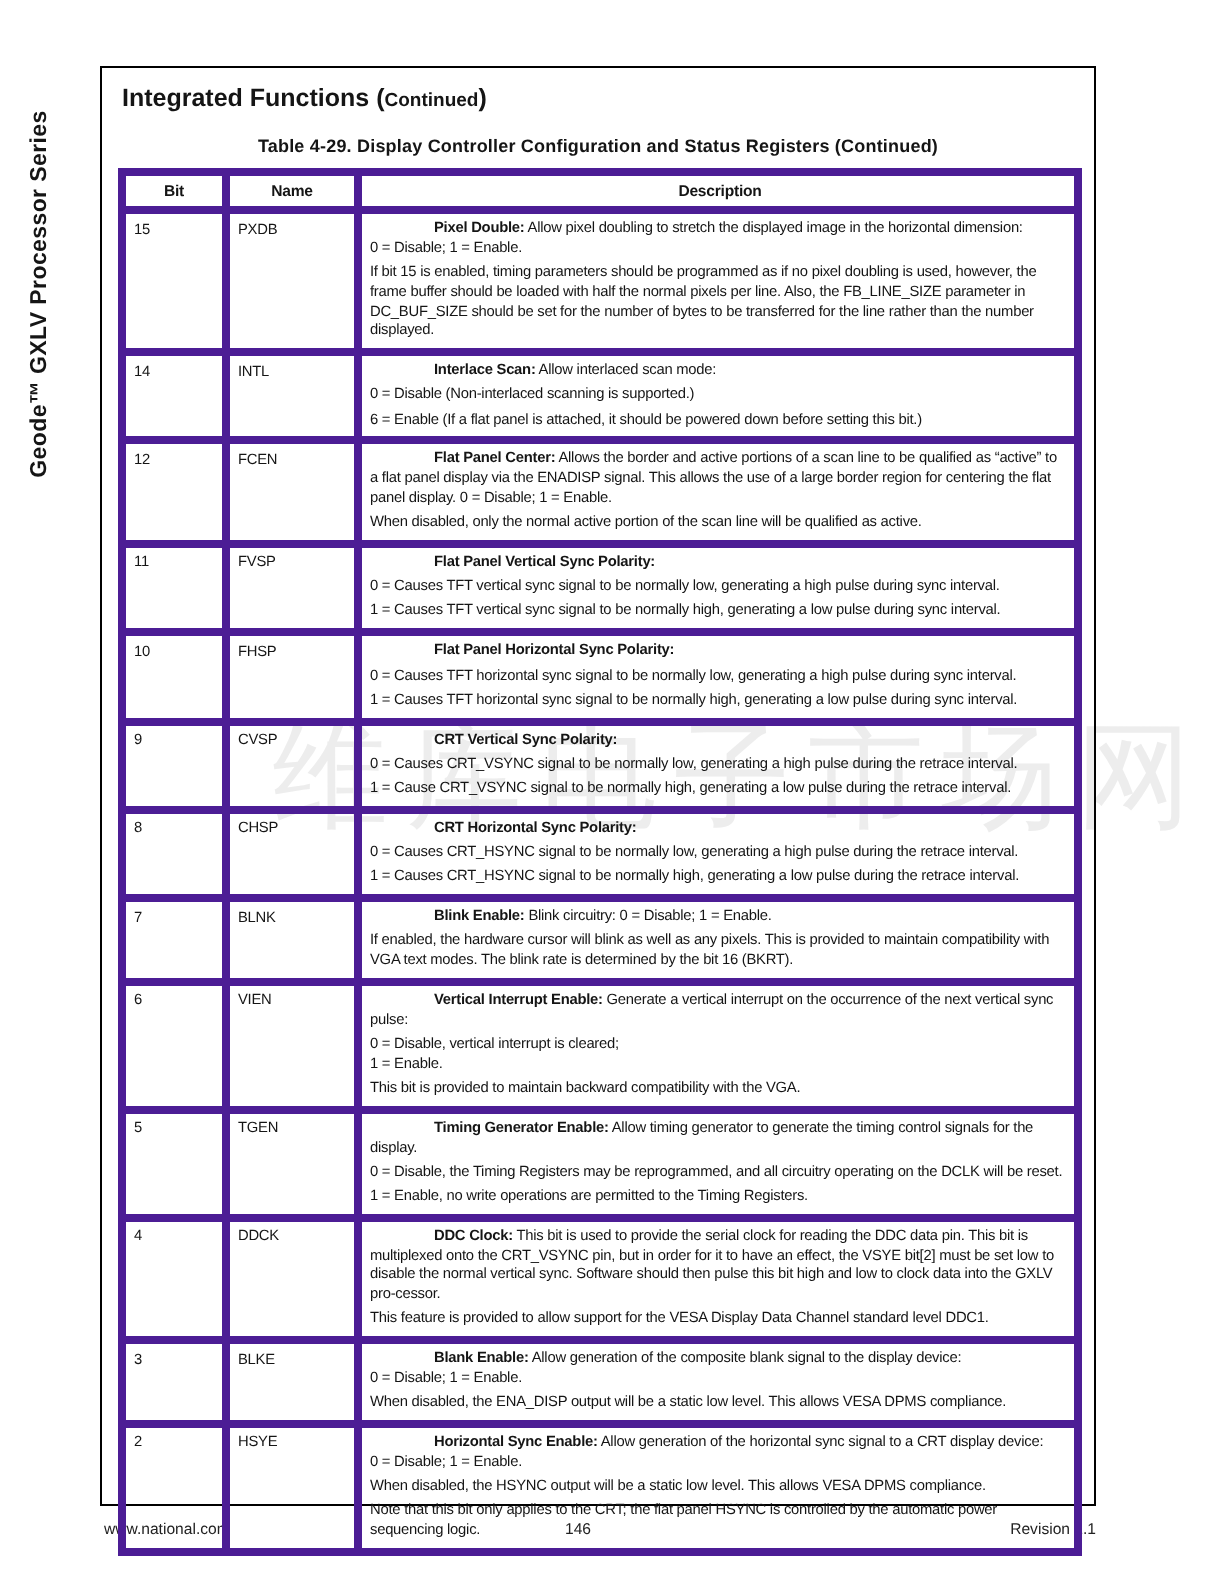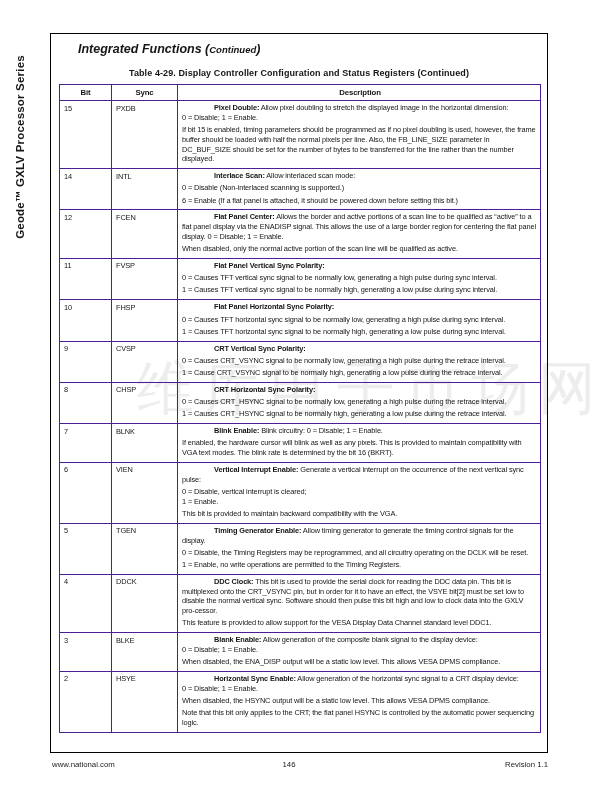--- a/index.html
+++ b/index.html
@@ -19,31 +19,31 @@
     font-size:58px; letter-spacing:9px; color:#c9c9c9; opacity:0.33;
     white-space:nowrap; pointer-events:none;
     font-family:"DejaVu Sans", sans-serif;
   }
 
   .frame {
     position:absolute; left:50px; top:33px; width:498px; height:720px;
     border:1.5px solid #000; z-index:1; background:transparent;
   }
 
-  .section-title { margin:8px 0 0 27px; font-size:12.5px; font-weight:bold;font-style:italic; }
+  .section-title { margin:8px 0 0 10px; font-size:12.5px; font-weight:bold; }
   .section-title .cont { font-size:9.5px; }
 
   .table-title { text-align:center; font-size:9px; font-weight:bold; margin-top:12px; letter-spacing:0.1px; }
 
   table.reg-table {
     border-collapse:collapse; table-layout:fixed;
     margin:6px 0 0 8px; width:482px;
   }
   .reg-table th, .reg-table td {
-    border:1px solid #4c1d95; vertical-align:top;
+    border:4px solid #4c1d95; vertical-align:top;
     letter-spacing:-0.12px;
   }
   .reg-table thead th {
     font-size:7.8px; font-weight:bold; padding:3px 3px; text-align:center;
   }
   .reg-table thead th.col-desc { text-align:center; padding-left:5px; }
   .reg-table td { font-size:7.4px; line-height:1.32; padding:2px 4px 4px 4px; }
   .reg-table td.col-bit, .reg-table td.col-name { text-align:left; padding-top:2.5px; }
   .para { margin:2.5px 0 0 0; }
   .para.first, .para.tight { margin-top:0; }
@@ -74,21 +74,21 @@
 
     <table class="reg-table">
       <colgroup>
         <col style="width:52px">
         <col style="width:66px">
         <col>
       </colgroup>
       <thead>
         <tr>
           <th class="col-bit">Bit</th>
-          <th class="col-name">Sync</th>
+          <th class="col-name">Name</th>
           <th class="col-desc">Description</th>
         </tr>
       </thead>
       <tbody>
           <tr>
             <td class="col-bit">15</td>
             <td class="col-name">PXDB</td>
             <td class="col-desc">
               <div class="para first"><b>Pixel Double:</b> Allow pixel doubling to stretch the displayed image in the horizontal dimension:</div>
               <div class="para tight">0 = Disable; 1 = Enable.</div>

